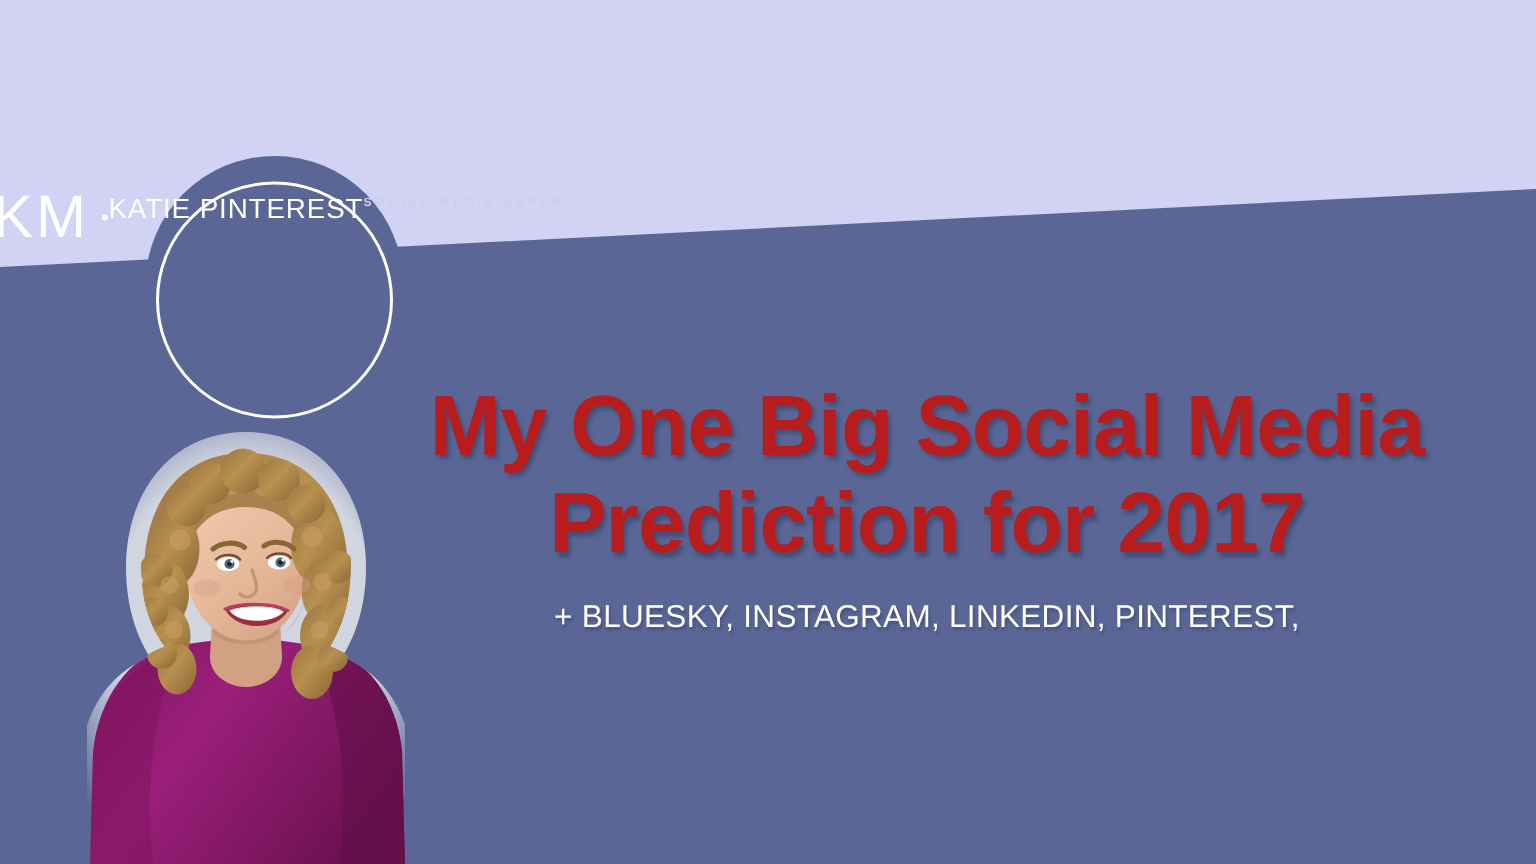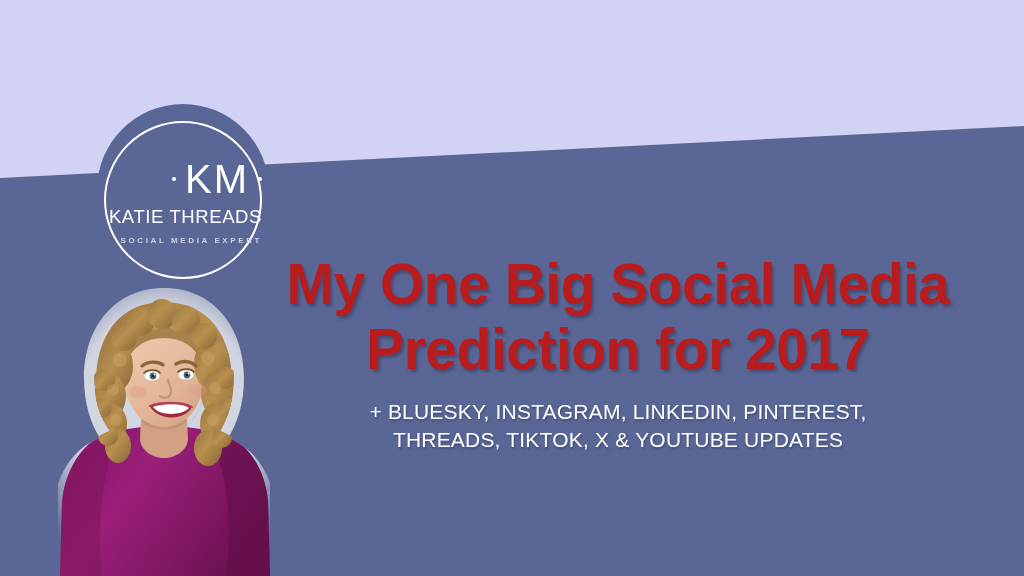--- a/index.html
+++ b/index.html
@@ -45,22 +45,22 @@
     left:104px; top:121px;
     width:158px; height:158px;
     border-radius:50%;
     border:2.5px solid #FFFFFF;
   }
   .logo-inner {
     position:absolute;
     left:104px; top:121px;
     width:158px; height:158px;
     display:flex;
-    flex-direction:column;
-    align-items:flex-end;
+    flex-direction:row;
+    align-items:flex-start;
     justify-content:center;
     gap:0px;
   }
   .logo-monogram {
     display:flex;
     align-items:center;
     gap:9px;
     color:#FFFFFF;
     font-size:40px;
     font-weight:400;
@@ -146,21 +146,21 @@
   <div class="bg-dark"></div>
 
   <div class="logo-disc"></div>
   <div class="logo-ring"></div>
   <div class="logo-inner">
     <div class="logo-monogram">
       <span class="dot"></span>
       <span>KM</span>
       <span class="dot"></span>
     </div>
-    <div class="logo-name">KATIE THREADS</div>
+    <div class="logo-name">KATIE PINTEREST</div>
     <div class="logo-tag">SOCIAL MEDIA EXPERT</div>
   </div>
 
   <div class="portrait">
     <svg viewBox="0 0 212 288" xmlns="http://www.w3.org/2000/svg" aria-hidden="true">
       <defs>
         <radialGradient id="glowGrad" cx="50%" cy="45%" r="62%">
           <stop offset="62%" stop-color="#D8DBE4" stop-opacity="0.95"></stop>
           <stop offset="100%" stop-color="#D8DBE4" stop-opacity="0"></stop>
         </radialGradient>
@@ -283,16 +283,15 @@
     </svg>
   </div>
 
   <div class="headline-block">
     <div class="headline">My One Big Social Media</div>
     <div class="headline l2">Prediction for 2017</div>
   </div>
 
   <div class="subhead-block">
     <div class="subhead">+ BLUESKY, INSTAGRAM, LINKEDIN, PINTEREST,</div>
-    <div class="subhead">THREADS, TIKTOK, X &amp; YOUTUBE UPDATES</div>
   </div>
 
 </div>
 
 </body></html>

